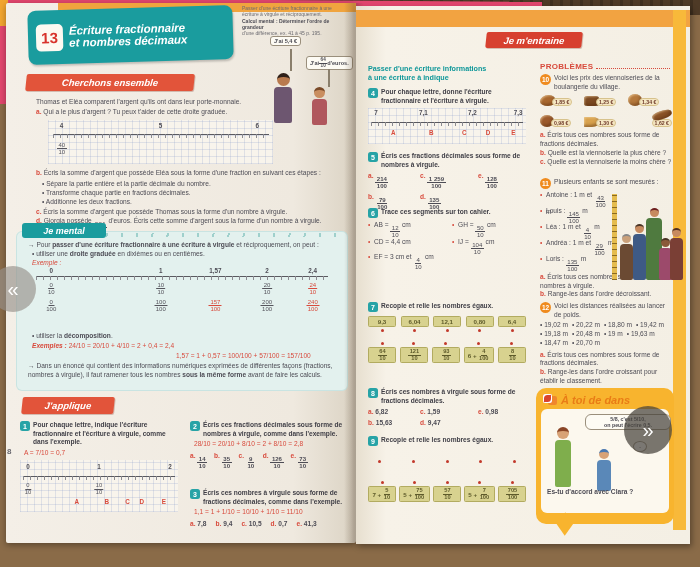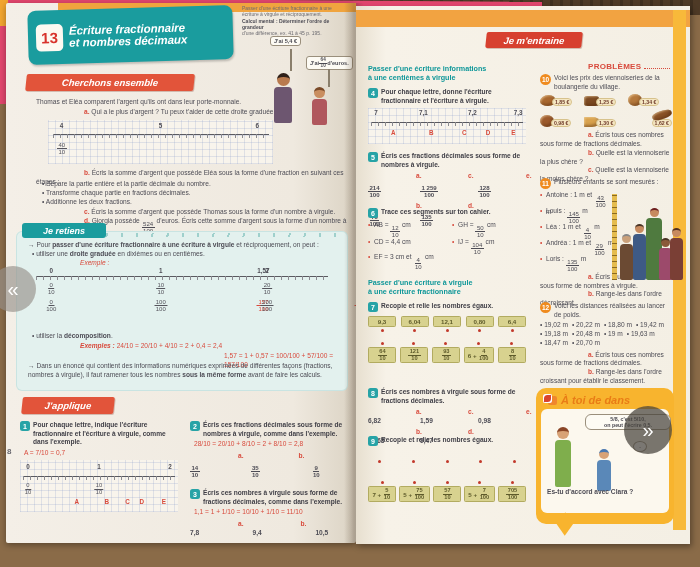--- a/index.html
+++ b/index.html
@@ -6,21 +6,21 @@
   #stage{position:relative;width:700px;height:567px;overflow:hidden;
     font-family:"Liberation Sans",sans-serif;
     background:
       repeating-linear-gradient(94deg, rgba(50,33,18,.12) 0 2px, rgba(0,0,0,0) 2px 12px),
       linear-gradient(100deg,#a5males 0,#a08057 0%,#8a6b48 55%,#6e5237 100%);
     background-color:#8a6b48;}
   .abs{position:absolute;}
   .t{font-size:6.6px;line-height:1.32;color:#4d4c55;}
   .tiny{font-size:5px;line-height:1.25;color:#6b6a70;}
   .b{font-weight:bold;} .i{font-style:italic;}
-  .red{color:#d84a3c;margin-left:48px;} .teal{color:#0f9799;}
+  .red{color:#d84a3c;} .teal{color:#0f9799;}
   .frac{display:inline-flex;flex-direction:column;align-items:center;vertical-align:-0.45em;line-height:1;font-size:0.92em;}
   .frac .fn{border-bottom:1px solid currentColor;padding:0 1.5px;}
   .frac .fd{padding:0 1.5px;}
   .badge{display:inline-flex;align-items:center;justify-content:center;width:10px;height:10px;
     background:#27a3a6;color:#fff;border-radius:2.5px;font-size:7px;font-weight:bold;flex:0 0 auto;}
   .pbadge{display:inline-flex;align-items:center;justify-content:center;width:11px;height:11px;
     background:#ef8b1f;color:#fff;border-radius:50%;font-size:6.5px;font-weight:bold;flex:0 0 auto;}
   .exhead{display:flex;gap:3px;align-items:flex-start;}
   .grid-paper{background:
       repeating-linear-gradient(0deg, rgba(130,150,200,.22) 0 1px, rgba(0,0,0,0) 1px 7px),
@@ -227,21 +227,21 @@
       <div class="t red" style="position:absolute;left:16px;top:111px;width:306px;">
         <span class="i b">Exemples :</span>
         <span>24/10 = 20/10 + 4/10 = 2 + 0,4 = 2,4</span>
       </div>
       <div class="t red" style="position:absolute;left:160px;top:121px;">1,57 = 1 + 0,57 = 100/100 + 57/100 = 157/100</div>
       <div class="t" style="position:absolute;left:12px;top:131px;width:312px;">
         <span>→ Dans un énoncé qui contient des informations numériques exprimées de différentes façons (fractions, nombres à virgule), il faut ramener tous les nombres </span><span class="b">sous la même forme</span><span> avant de faire les calculs.</span>
       </div>
     </div>
     <div class="abs banner-teal" style="left:16px;top:220px;width:84px;height:15px;font-size:9px;">
-      <span>Je retiens</span>
+      <span>Je mental</span>
     </div>
 
     <div class="abs banner-red" style="left:16px;top:394px;width:92px;height:17px;font-size:9.5px;transform:skewX(-6deg);">
       <span>J'applique</span>
     </div>
 
     <div class="abs" style="left:14px;top:418px;width:162px;">
       <div class="exhead">
         <span class="badge">1</span>
         <span class="t b" style="color:#3f3e46;">Pour chaque lettre, indique l'écriture fractionnaire et l'écriture à virgule, comme dans l'exemple.</span>
@@ -326,21 +326,21 @@
 
     <div class="abs" style="left:0;top:4px;width:100%;height:17px;background:#f2a341;"></div>
     <div class="abs" style="right:4px;top:4px;width:13px;height:520px;background:#f8b93a;"></div>
 
     <div class="abs banner-red" style="left:130px;top:26px;width:96px;height:16px;font-size:9.5px;background:#d7402f;transform:skewX(-6deg);">
       <span>Je m'entraine</span>
     </div>
 
     <div class="abs teal b" style="left:12px;top:58px;font-size:7.2px;line-height:1.3;">
       <div>Passer d'une écriture informations</div>
-      <div>à une centièmes à virgule</div>
+      <div>à une écriture à indique</div>
     </div>
 
     <div class="abs" style="left:12px;top:82px;width:158px;">
       <div class="exhead">
         <span class="badge">4</span>
         <span class="t b" style="color:#3f3e46;">Pour chaque lettre, donne l'écriture fractionnaire et l'écriture à virgule.</span>
       </div>
       <div class="grid-paper" style="position:relative;width:158px;height:36px;margin-top:3px;">
         <span class="tickl" style="left:5%;top:1px;">7</span>
         <span class="tickl" style="left:35%;top:1px;">7,1</span>
@@ -408,24 +408,20 @@
                 <span class="fd">10</span>
               </span><span> cm</span></li>
           <li style="height:17px;"><span>IJ = </span><span class="frac">
                 <span class="fn">104</span>
                 <span class="fd">10</span>
               </span><span> cm</span></li>
         </ul>
       </div>
     </div>
 
-    <div class="abs teal b" style="left:12px;top:272px;font-size:7.2px;line-height:1.3;">
-      <div>Passer d'une écriture à virgule</div>
-      <div>à une écriture fractionnaire</div>
-    </div>
 
     <div class="abs" style="left:12px;top:296px;width:158px;">
       <div class="exhead">
         <span class="badge">7</span>
         <span class="t b" style="color:#3f3e46;">Recopie et relie les nombres égaux.</span>
       </div>
       <div style="display:flex;justify-content:space-between;margin-top:4px;">
         <span class="boxcol">
             <span class="khaki">9,3</span>
             <span class="dot"></span>

